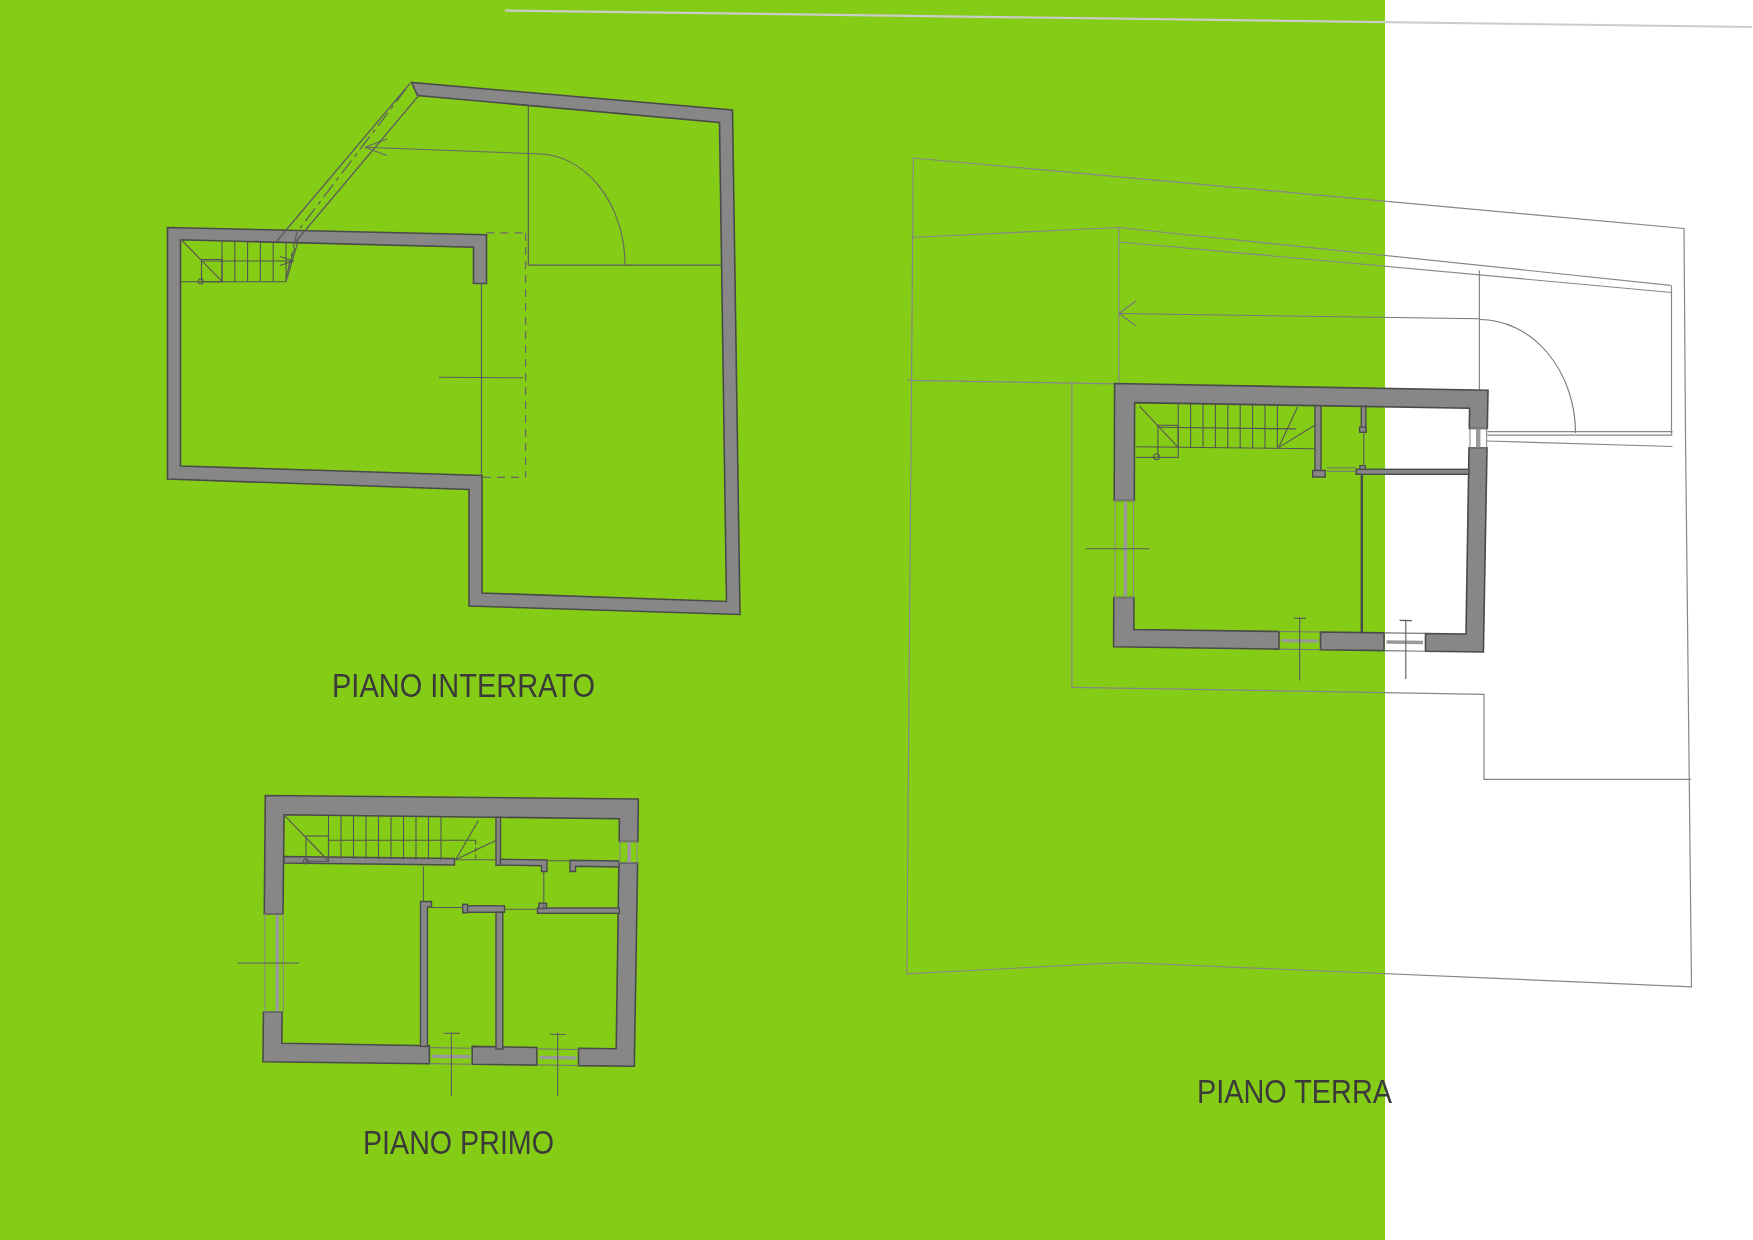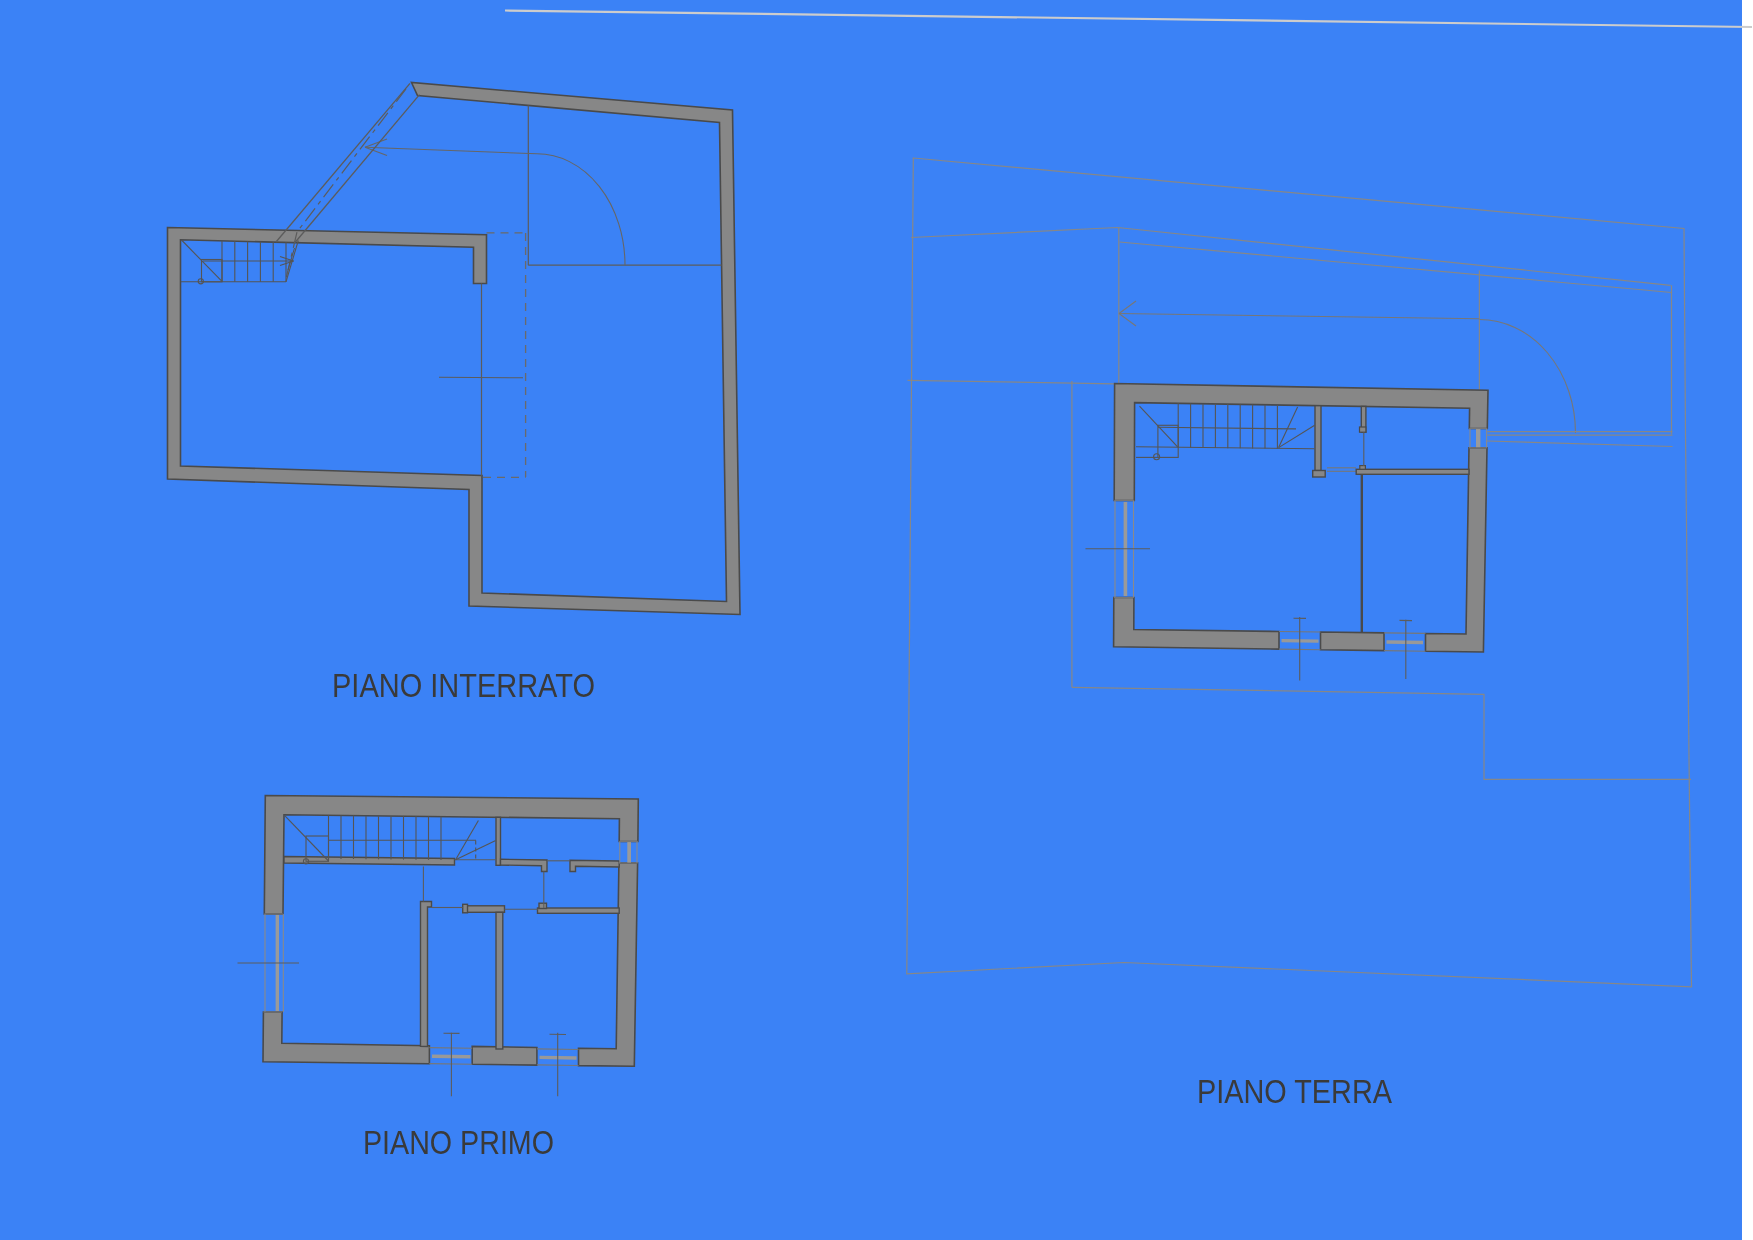--- a/index.html
+++ b/index.html
@@ -1,16 +1,16 @@
 <!DOCTYPE html>
 <html><head>
 <meta charset="utf-8">
 <style>
   html,body{margin:0;padding:0;background:#ffffff;}
-  #page{width:1742px;height:1240px;position:relative;background:#3b82f6;
+  #page{width:1385px;height:1240px;position:relative;background:#84cc16;
         font-family:"Liberation Sans", sans-serif;}
   svg{position:absolute;left:0;top:0;}
 </style>
 </head>
 <body>
 <div id="page">
 <svg width="1753" height="1240" viewBox="0 0 1753 1240">
 <g fill="none" stroke-linecap="butt" stroke-linejoin="miter">
 
 <line x1="505" y1="10.5" x2="1752" y2="27" stroke="#cccccc" stroke-width="2.2"></line>

